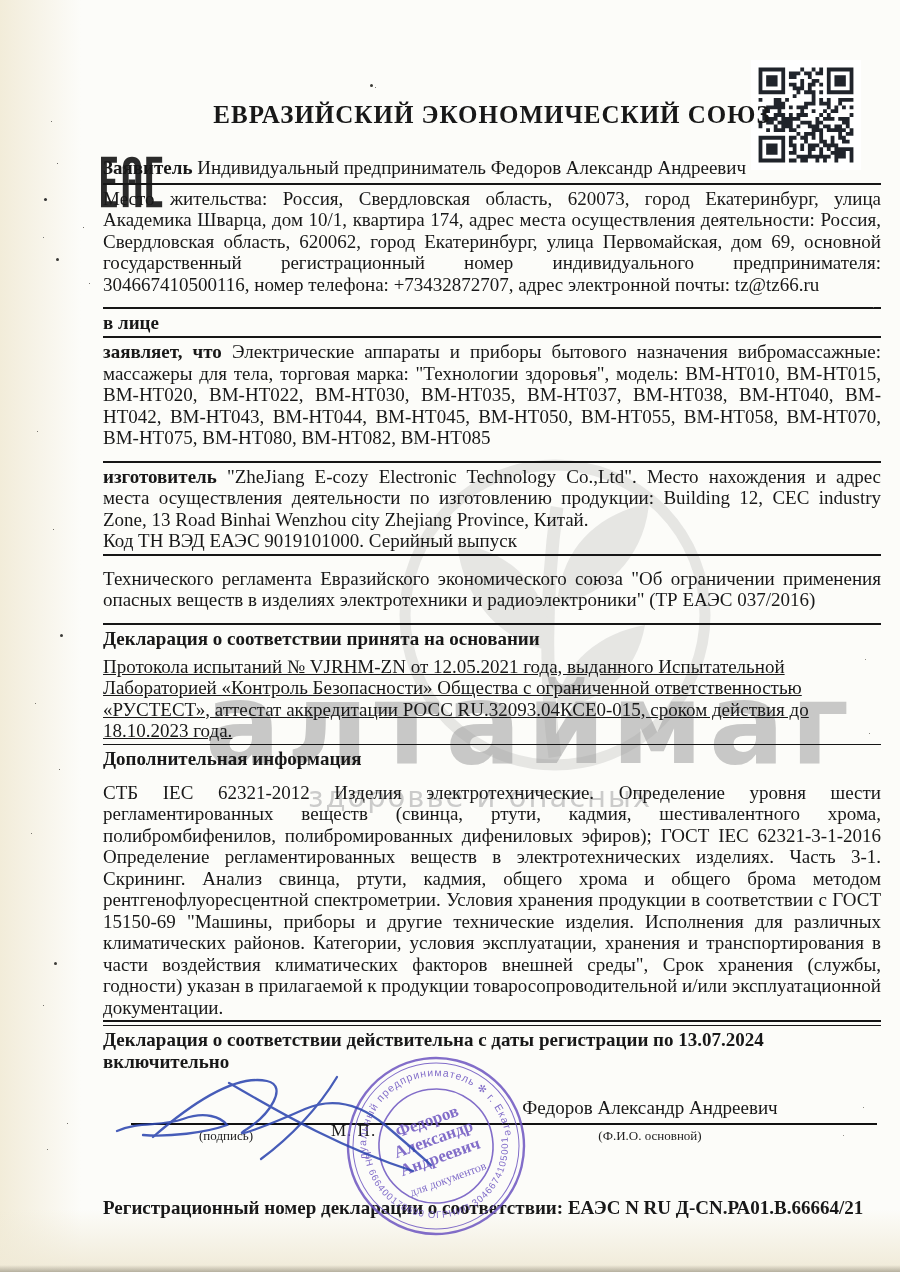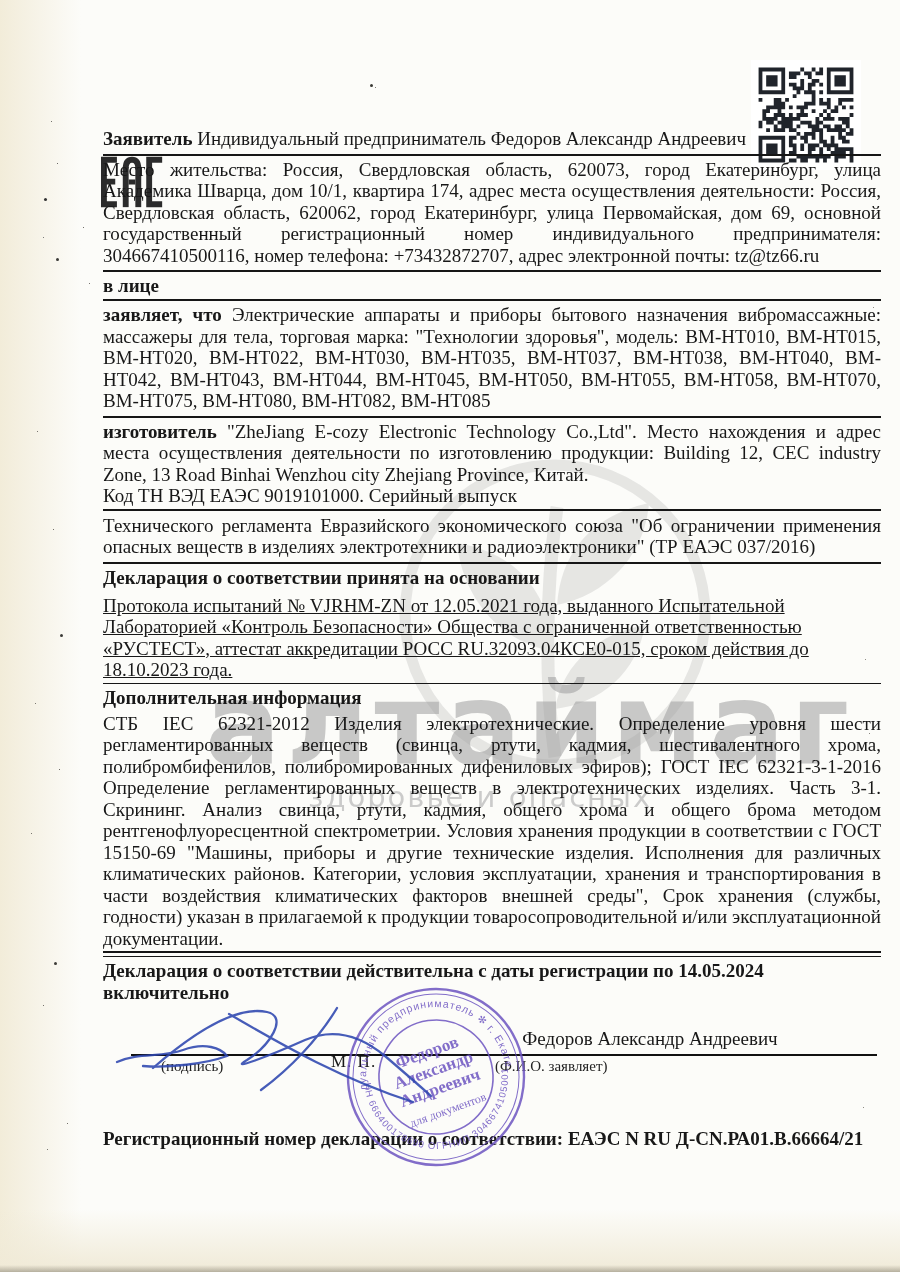--- a/index.html
+++ b/index.html
@@ -25,30 +25,30 @@
   .content{position:absolute;left:103px;top:100px;width:778px;z-index:1;}
   .t1{font-size:25px;line-height:29px;font-weight:bold;text-align:center;letter-spacing:1px;margin:0;}
   .t2{font-size:25px;line-height:29px;font-weight:bold;text-align:center;letter-spacing:1px;margin:0;}
   .para{font-size:19px;line-height:21.5px;margin:0;text-align:justify;}
   .para.nj{text-align:left;}
   .hd{font-size:19px;line-height:22px;font-weight:bold;margin:0;}
   .rule{border-top:2px solid #161616;margin:4px 0 3px 0;height:0;}
   .rule.thin{border-top-width:1.5px;}
   .rule.double{border-top:2px solid #161616;border-bottom:1.5px solid #161616;height:3px;margin:2px 0 3px 0;}
   .applicant{margin-top:28px;}
-  .mt2{margin-top:2px;} .mt4{margin-top:4px;} .mt6{margin-top:6px;text-decoration:underline;}
+  .mt2{margin-top:2px;} .mt4{margin-top:12px;} .mt6{margin-top:6px;text-decoration:underline;}
 
   
   .qr{position:absolute;left:751px;top:60px;z-index:1;}
   .eac{position:absolute;left:101px;top:151px;z-index:1;}
 
   
   .sigblock{position:relative;height:102px;margin-top:6px;}
   .sigline{position:absolute;left:28px;right:4px;top:44px;border-top:2px solid #111;}
-  .cap{position:absolute;font-size:15px;line-height:15px;color:#222;}
+  .cap{position:absolute;font-size:13px;line-height:15px;text-align:center;color:#222;}
   .cap-sign{left:58px;top:49px;width:130px;}
   .cap-fio{left:392px;top:49px;width:310px;}
   .fio-name{position:absolute;left:392px;top:18px;width:310px;text-align:center;font-size:19px;}
   .mp{position:absolute;left:228px;top:42px;font-size:17px;letter-spacing:1px;}
   .sig-svg{position:absolute;left:6px;top:-14px;z-index:3;}
   .stamp-svg{position:absolute;left:238px;top:-28px;z-index:2;opacity:.85;}
 
   .reg{font-size:19px;line-height:22px;font-weight:bold;margin:16px 0 0 0;}
 
   .artifacts{position:absolute;left:0;top:0;width:3px;height:3px;border-radius:50%;
@@ -101,20 +101,21 @@
       <rect x="26" y="12" width="7" height="48"></rect>
       <rect x="41" y="12" width="7" height="48"></rect>
       <path d="M26,14 Q26,0 37,0 Q48,0 48,14 L41,14 Q41,7 37,7 Q33,7 33,14 Z"></path>
       <rect x="33" y="27" width="8" height="6"></rect>
       <path d="M54,0 H73 V7 H61 V53 H73 V60 H54 Z"></path>
     </g>
   </svg>
 
   <div class="content">
 
+    <p class="t1">ЕВРАЗИЙСКИЙ ЭКОНОМИЧЕСКИЙ СОЮЗ</p>
 
     <p class="para nj applicant"><b>Заявитель</b> <span>Индивидуальный предприниматель Федоров Александр Андреевич</span></p>
 
     <div class="rule"></div>
 
     <p class="para">Место жительства: Россия, Свердловская область, 620073, город Екатеринбург, улица Академика Шварца, дом 10/1, квартира 174, адрес места осуществления деятельности: Россия, Свердловская область, 620062, город Екатеринбург, улица Первомайская, дом 69, основной государственный регистрационный номер индивидуального предпринимателя: 304667410500116, номер телефона: +73432872707, адрес электронной почты: tz@tz66.ru</p>
 
     <div class="rule mt4"></div>
     <p class="hd">в лице</p>
     <div class="rule mt2"></div>
@@ -132,28 +133,28 @@
     <div class="rule mt4"></div>
     <p class="hd">Декларация о соответствии принята на основании</p>
     <p class="para nj mt6">Протокола испытаний № VJRHM-ZN от 12.05.2021 года, выданного Испытательной Лабораторией «Контроль Безопасности» Общества с ограниченной ответственностью «РУСТЕСТ», аттестат аккредитации РОСС RU.32093.04КСЕ0-015, сроком действия до 18.10.2023 года.</p>
 
     <div class="rule thin mt2"></div>
     <p class="hd">Дополнительная информация</p>
     <p class="para mt4">СТБ IEC 62321-2012 Изделия электротехнические. Определение уровня шести регламентированных веществ (свинца, ртути, кадмия, шестивалентного хрома, полибромбифенилов, полибромированных дифениловых эфиров); ГОСТ IEC 62321-3-1-2016 Определение регламентированных веществ в электротехнических изделиях. Часть 3-1. Скрининг. Анализ свинца, ртути, кадмия, общего хрома и общего брома методом рентгенофлуоресцентной спектрометрии. Условия хранения продукции в соответствии с ГОСТ 15150-69 "Машины, приборы и другие технические изделия. Исполнения для различных климатических районов. Категории, условия эксплуатации, хранения и транспортирования в части воздействия климатических факторов внешней среды", Срок хранения (службы, годности) указан в прилагаемой к продукции товаросопроводительной и/или эксплуатационной документации.</p>
 
     <div class="rule double"></div>
 
-    <p class="hd">Декларация о соответствии  действительна с даты регистрации по 14.05.2024 включительно</p>
+    <p class="hd">Декларация о соответствии  действительна с даты регистрации по 13.07.2024 включительно</p>
 
     <div class="sigblock">
       <div class="sigline"></div>
       <span class="mp">М. П.</span>
       <span class="cap cap-sign">(подпись)</span>
       <span class="fio-name">Федоров Александр Андреевич</span>
-      <span class="cap cap-fio">(Ф.И.О. заявляет)</span>
+      <span class="cap cap-fio">(Ф.И.О. основной)</span>
 
       <svg class="stamp-svg" width="190" height="190" viewBox="0 0 190 190">
         <g transform="rotate(-8 95 95)" fill="none" stroke="#6d55c1">
           <circle cx="95" cy="95" r="88" stroke-width="2.4"></circle>
           <circle cx="95" cy="95" r="83" stroke-width="1"></circle>
           <circle cx="95" cy="95" r="57" stroke-width="1.6"></circle>
           <path id="stamp-arc-top" d="M25,95 A70,70 0 1 1 165,95" stroke="none"></path>
           <path id="stamp-arc-bottom" d="M23,95 A72,72 0 0 0 167,95" stroke="none"></path>
           <text font-size="10.5" fill="#6d55c1" stroke="none" font-family="Liberation Sans, sans-serif" letter-spacing="1">
             <textPath href="#stamp-arc-top" startOffset="50%" text-anchor="middle">Индивидуальный предприниматель  ✻  г. Екатеринбург</textPath>

